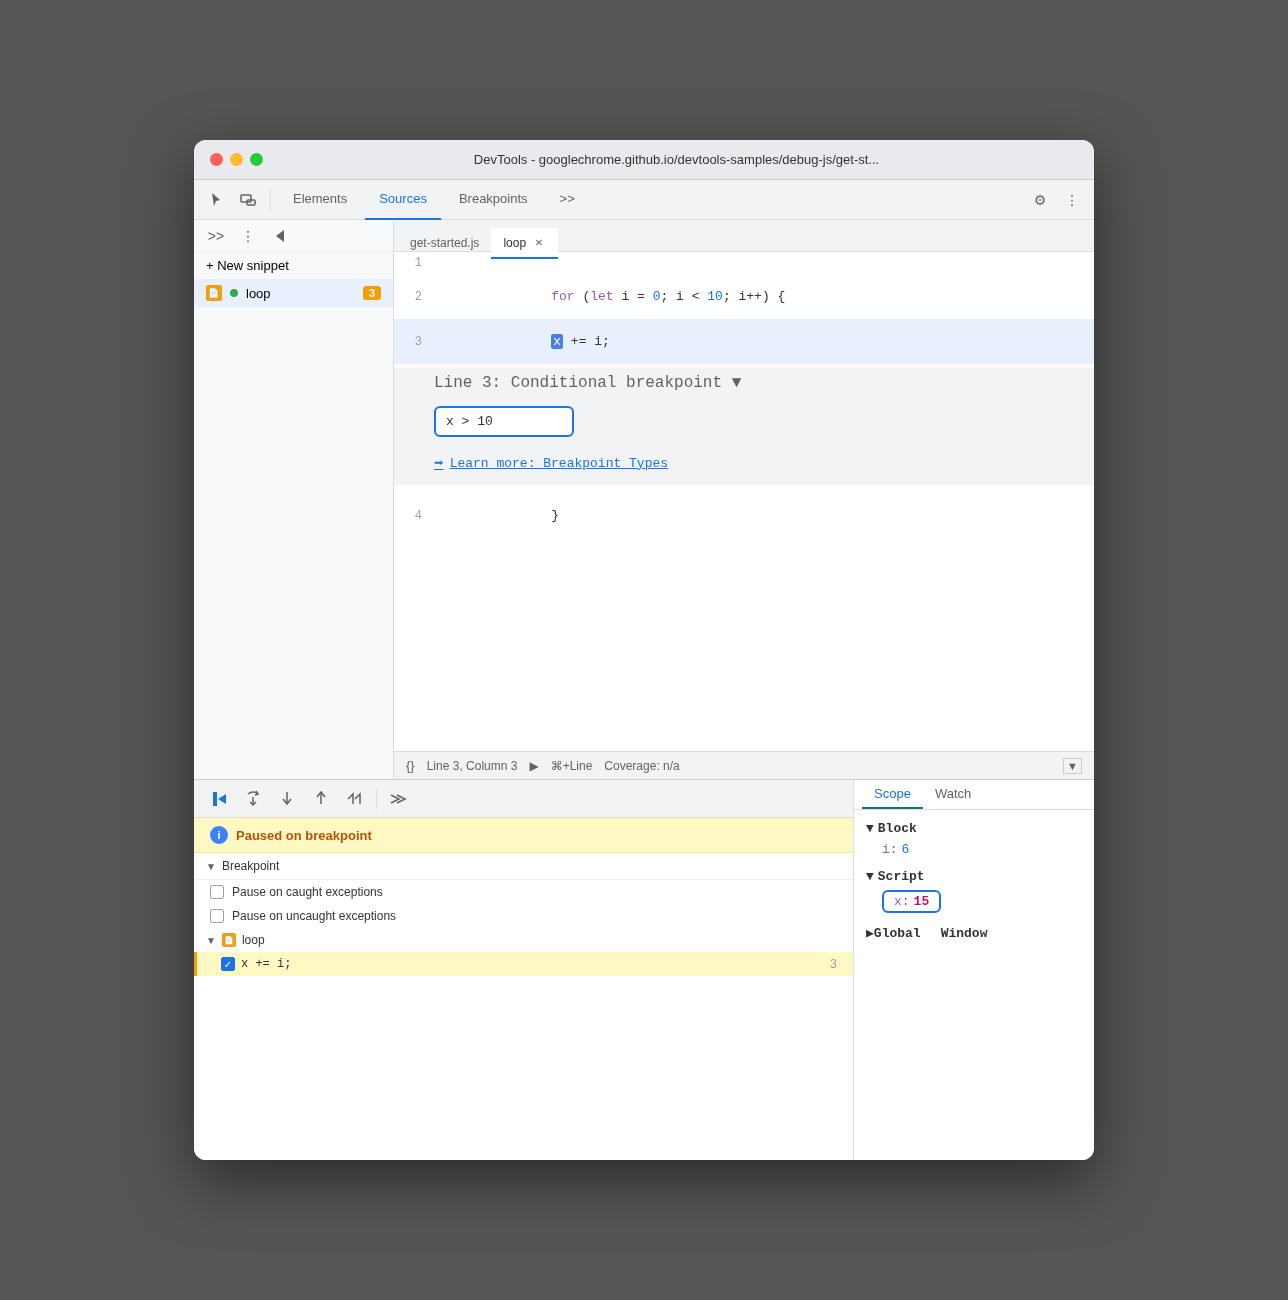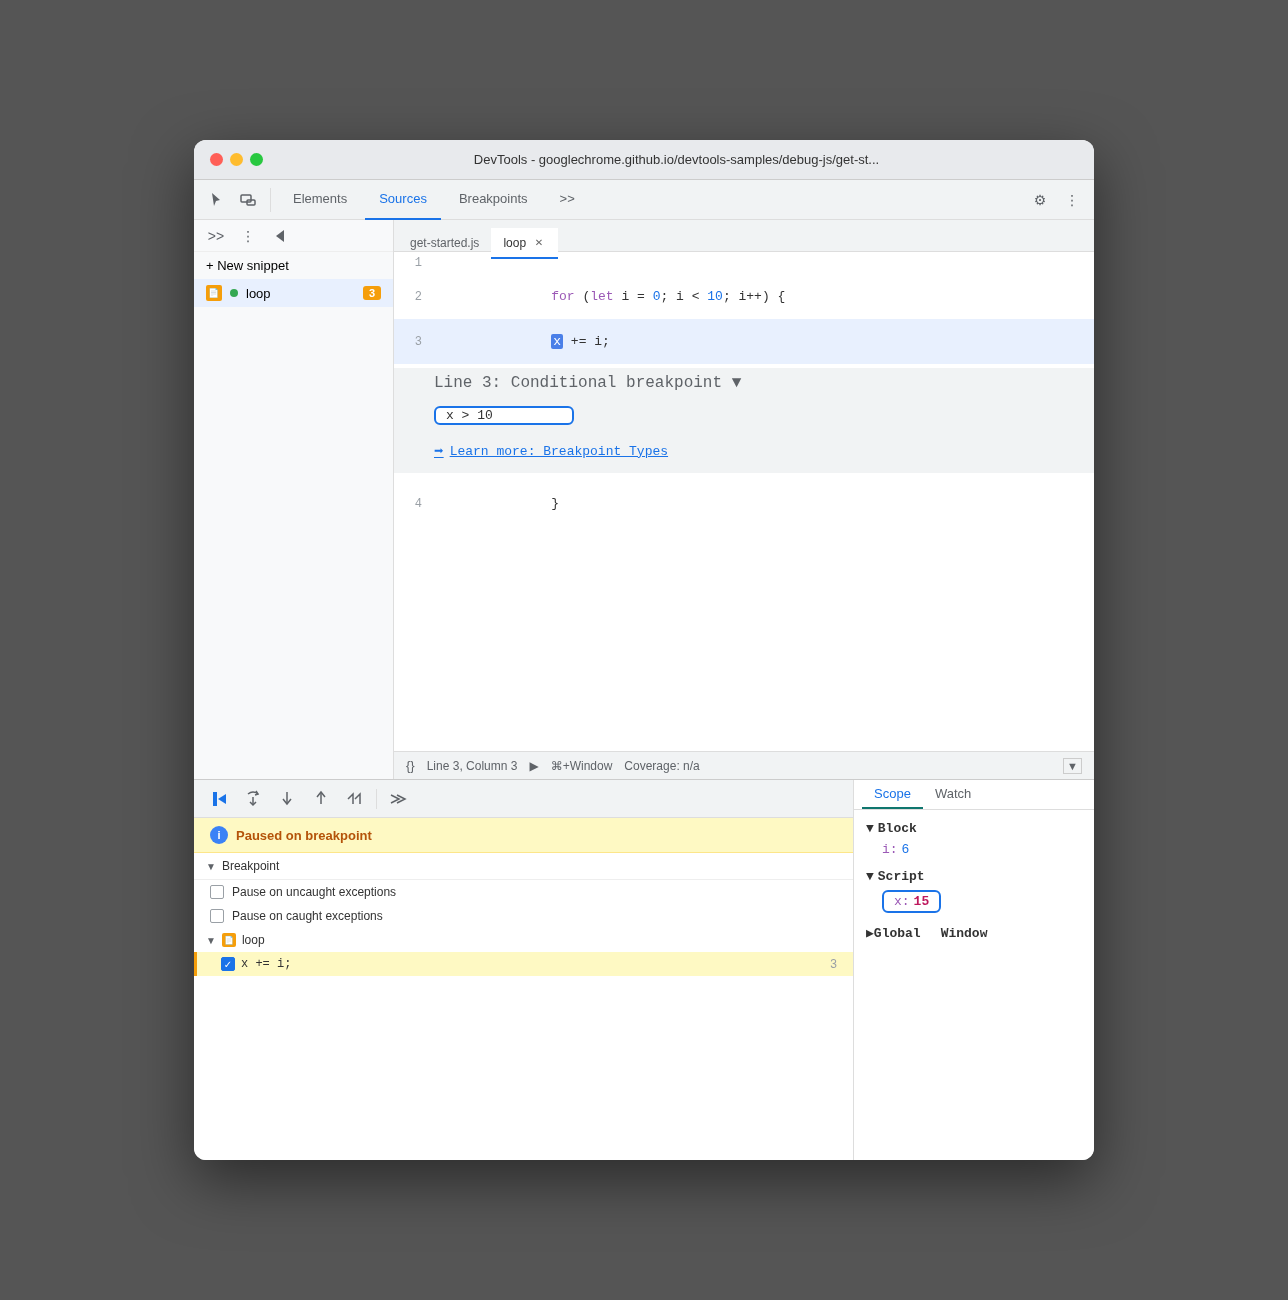--- a/index.html
+++ b/index.html
@@ -258,21 +258,21 @@
       background: #f1f3f4;
     }
 
     .bp-input-container {
       padding: 8px 40px;
     }
 
     .bp-input {
       border: 2.5px solid #1a73e8;
       border-radius: 6px;
-      padding: 0 10px;
+      padding: 6px 10px;
       font-family: 'Courier New', Courier, monospace;
       font-size: 13px;
       color: #333;
       background: white;
       width: 140px;
       outline: none;
     }
 
     .bp-learn-more {
       padding: 8px 40px 12px;
@@ -625,21 +625,21 @@
               <span style="color:#333">}</span>
             </span>
           </div>
         </div>
       </div>
 
       <div class="status-bar">
         <span class="status-bar-icon">{}</span>
         <span>Line 3, Column 3</span>
         <span>▶</span>
-        <span>⌘+Window</span>
+        <span>⌘+Line</span>
         <span>Coverage: n/a</span>
         <span style="margin-left:auto; border:1px solid #ccc; padding:1px 3px; font-size:11px">▼</span>
       </div>
     </div>
   </div>
 
   <div class="debug-area">
 
     <div class="left-panel">
 
@@ -692,26 +692,26 @@
           <span>Paused on breakpoint</span>
         </div>
 
         <div class="section-header">
           <span class="triangle">▼</span>
           <span>Breakpoint</span>
         </div>
 
         <div class="checkbox-row">
           <div class="cb"></div>
-          <span>Pause on uncaught exceptions</span>
+          <span>Pause on caught exceptions</span>
         </div>
 
         <div class="checkbox-row">
           <div class="cb"></div>
-          <span>Pause on caught exceptions</span>
+          <span>Pause on uncaught exceptions</span>
         </div>
 
         <div class="bp-section-item">
           <span class="triangle">▼</span>
           <div class="file-icon" style="width:14px;height:14px;font-size:8px">📄</div>
           <span>loop</span>
         </div>
 
         <div class="bp-loop-item active-bp">
           <div class="cb-checked">✓</div>

